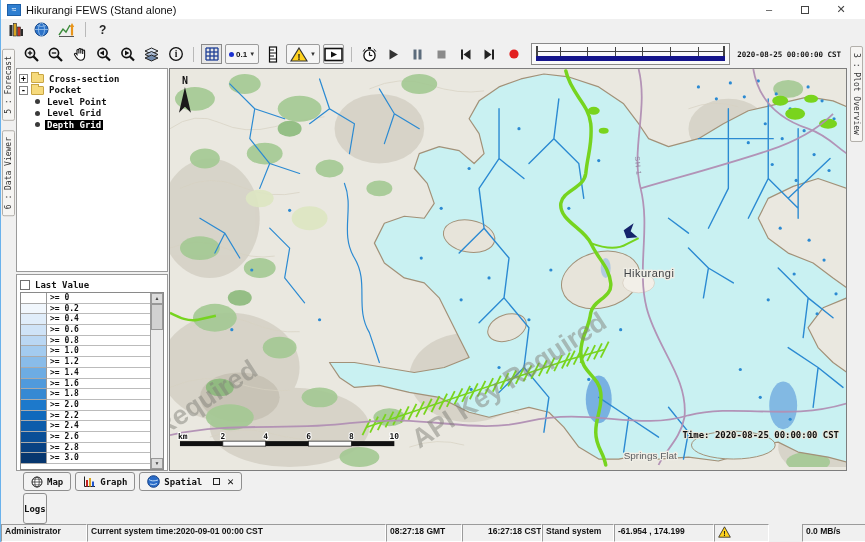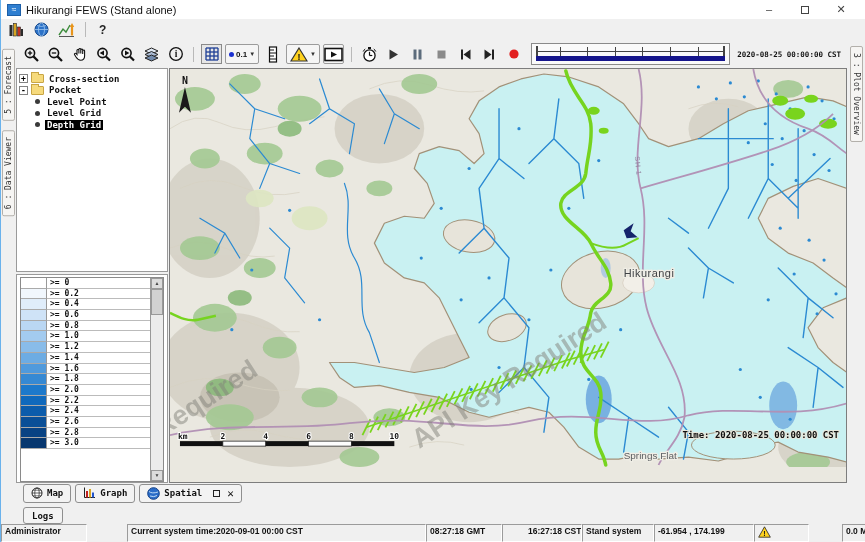--- a/index.html
+++ b/index.html
@@ -72,21 +72,21 @@
 .sbnum{font:bold 8px "DejaVu Sans Mono",monospace;paint-order:stroke;stroke:#fff;stroke-width:2px;fill:#111}
 .sbkm{font:bold 8px "DejaVu Sans Mono",monospace;paint-order:stroke;stroke:#fff;stroke-width:2px;fill:#111}
 .maptime{font:bold 9px "DejaVu Sans Mono",monospace;fill:#111;paint-order:stroke;stroke:#e8e6da;stroke-width:2px}
 .place{paint-order:stroke;stroke:#f0eee6;stroke-width:2.5px;font-family:"Liberation Sans",sans-serif}
 
 .bottom-tabs{flex:0 0 21px;display:flex;align-items:flex-start;gap:4px;padding-left:22px;background:#f0f0f0}
 .btab{display:flex;align-items:center;gap:4px;height:19px;padding:0 7px;border:1px solid #8f8f8f;border-radius:3px;background:#f3f3f3;font-family:"DejaVu Sans Mono",monospace;font-size:9px;font-weight:bold;margin-top:1px;color:#111}
 .tab-sq{width:7px;height:7px;border:1.5px solid #222;margin-left:7px}
 .tab-x{font-weight:bold;font-size:11px;margin-left:3px;color:#111}
 .logs-row{flex:0 0 20px;padding:1px 0 0 22px;background:#f0f0f0}
-.logs-btn{height:17px;padding:0 8px;border:1px solid #8f8f8f;border-radius:3px;background:#f3f3f3;font-family:"DejaVu Sans Mono",monospace;font-size:9px;font-weight:bold;color:#111}
+.logs-btn{height:31px;padding:0 0;border:1px solid #8f8f8f;border-radius:3px;background:#f3f3f3;font-family:"DejaVu Sans Mono",monospace;font-size:9px;font-weight:bold;color:#111}
 
 .statusbar{flex:0 0 15px;display:flex}
 .scell{border:1px solid;border-color:#9b9b9b #fff #fff #9b9b9b;font-family:Liberation Sans, sans-serif;font-size:8.5px;font-weight:bold;line-height:12px;padding-left:3px;white-space:nowrap;overflow:hidden;position:relative;color:#111;flex:0 0 auto}
 .memfill{position:absolute;left:0;top:0;bottom:0;width:55%;background:#7fd0f2}
 .memtext{position:relative}
 </style>
 </head>
 <body>
 
 <div class="window">
@@ -310,20 +310,24 @@
               <div class="tree-row leaf">
                 <span class="bullet"></span>
                 <span class="tlabel">Level Grid</span>
               </div>
               <div class="tree-row leaf">
                 <span class="bullet"></span>
                 <span class="tlabel sel">Depth Grid</span>
               </div>
             </div>
           <div class="legend">
+            <div class="legend-header">
+              <span class="checkbox"></span>
+              <span>Last Value</span>
+            </div>
             <div class="legend-table">
               <div id="legend-body">
                   <div class="lrow">
                     <span class="lsw" style="background: rgb(255, 255, 255);"></span>
                     <span class="llab">&gt;= 0</span>
                   </div>
                   <div class="lrow">
                     <span class="lsw" style="background: rgb(241, 247, 253);"></span>
                     <span class="llab">&gt;= 0.2</span>
                   </div>
@@ -672,21 +676,21 @@
       <span class="tab-x">✕</span>
     </span>
   </div>
 
   <div class="logs-row">
     <button class="logs-btn">Logs</button>
   </div>
 
   <div class="statusbar" id="statusbar">
       <div class="scell" style="width: 86px;">Administrator</div>
-      <div class="scell" style="width: 299px; margin-left: 40px;">Current system time:2020-09-01 00:00 CST</div>
+      <div class="scell" style="width: 299px;">Current system time:2020-09-01 00:00 CST</div>
       <div class="scell" style="width: 76px;">08:27:18 GMT</div>
       <div class="scell" style="width: 80px; padding-left: 25px;">16:27:18 CST</div>
       <div class="scell" style="width: 72px;">Stand system</div>
       <div class="scell" style="width: 100px;">-61.954 , 174.199</div>
       <div class="scell" style="width: 55px;"><svg width="13" height="12" viewBox="0 0 16 15" style="margin-top:1px">
           <polygon points="8,1 15.3,14 0.7,14" fill="#ffd21e" stroke="#222"></polygon>
           <text x="8" y="12.2" text-anchor="middle" font-size="9" font-weight="bold" fill="#111">!</text>
         </svg></div>
       <div class="scell" style="width: 69px; margin-left: 33px;">0.0 MB/s</div>
       <div class="scell" style="flex: 1 1 auto;"><div class="memfill"></div><span class="memtext">2.5 GB</span></div>

